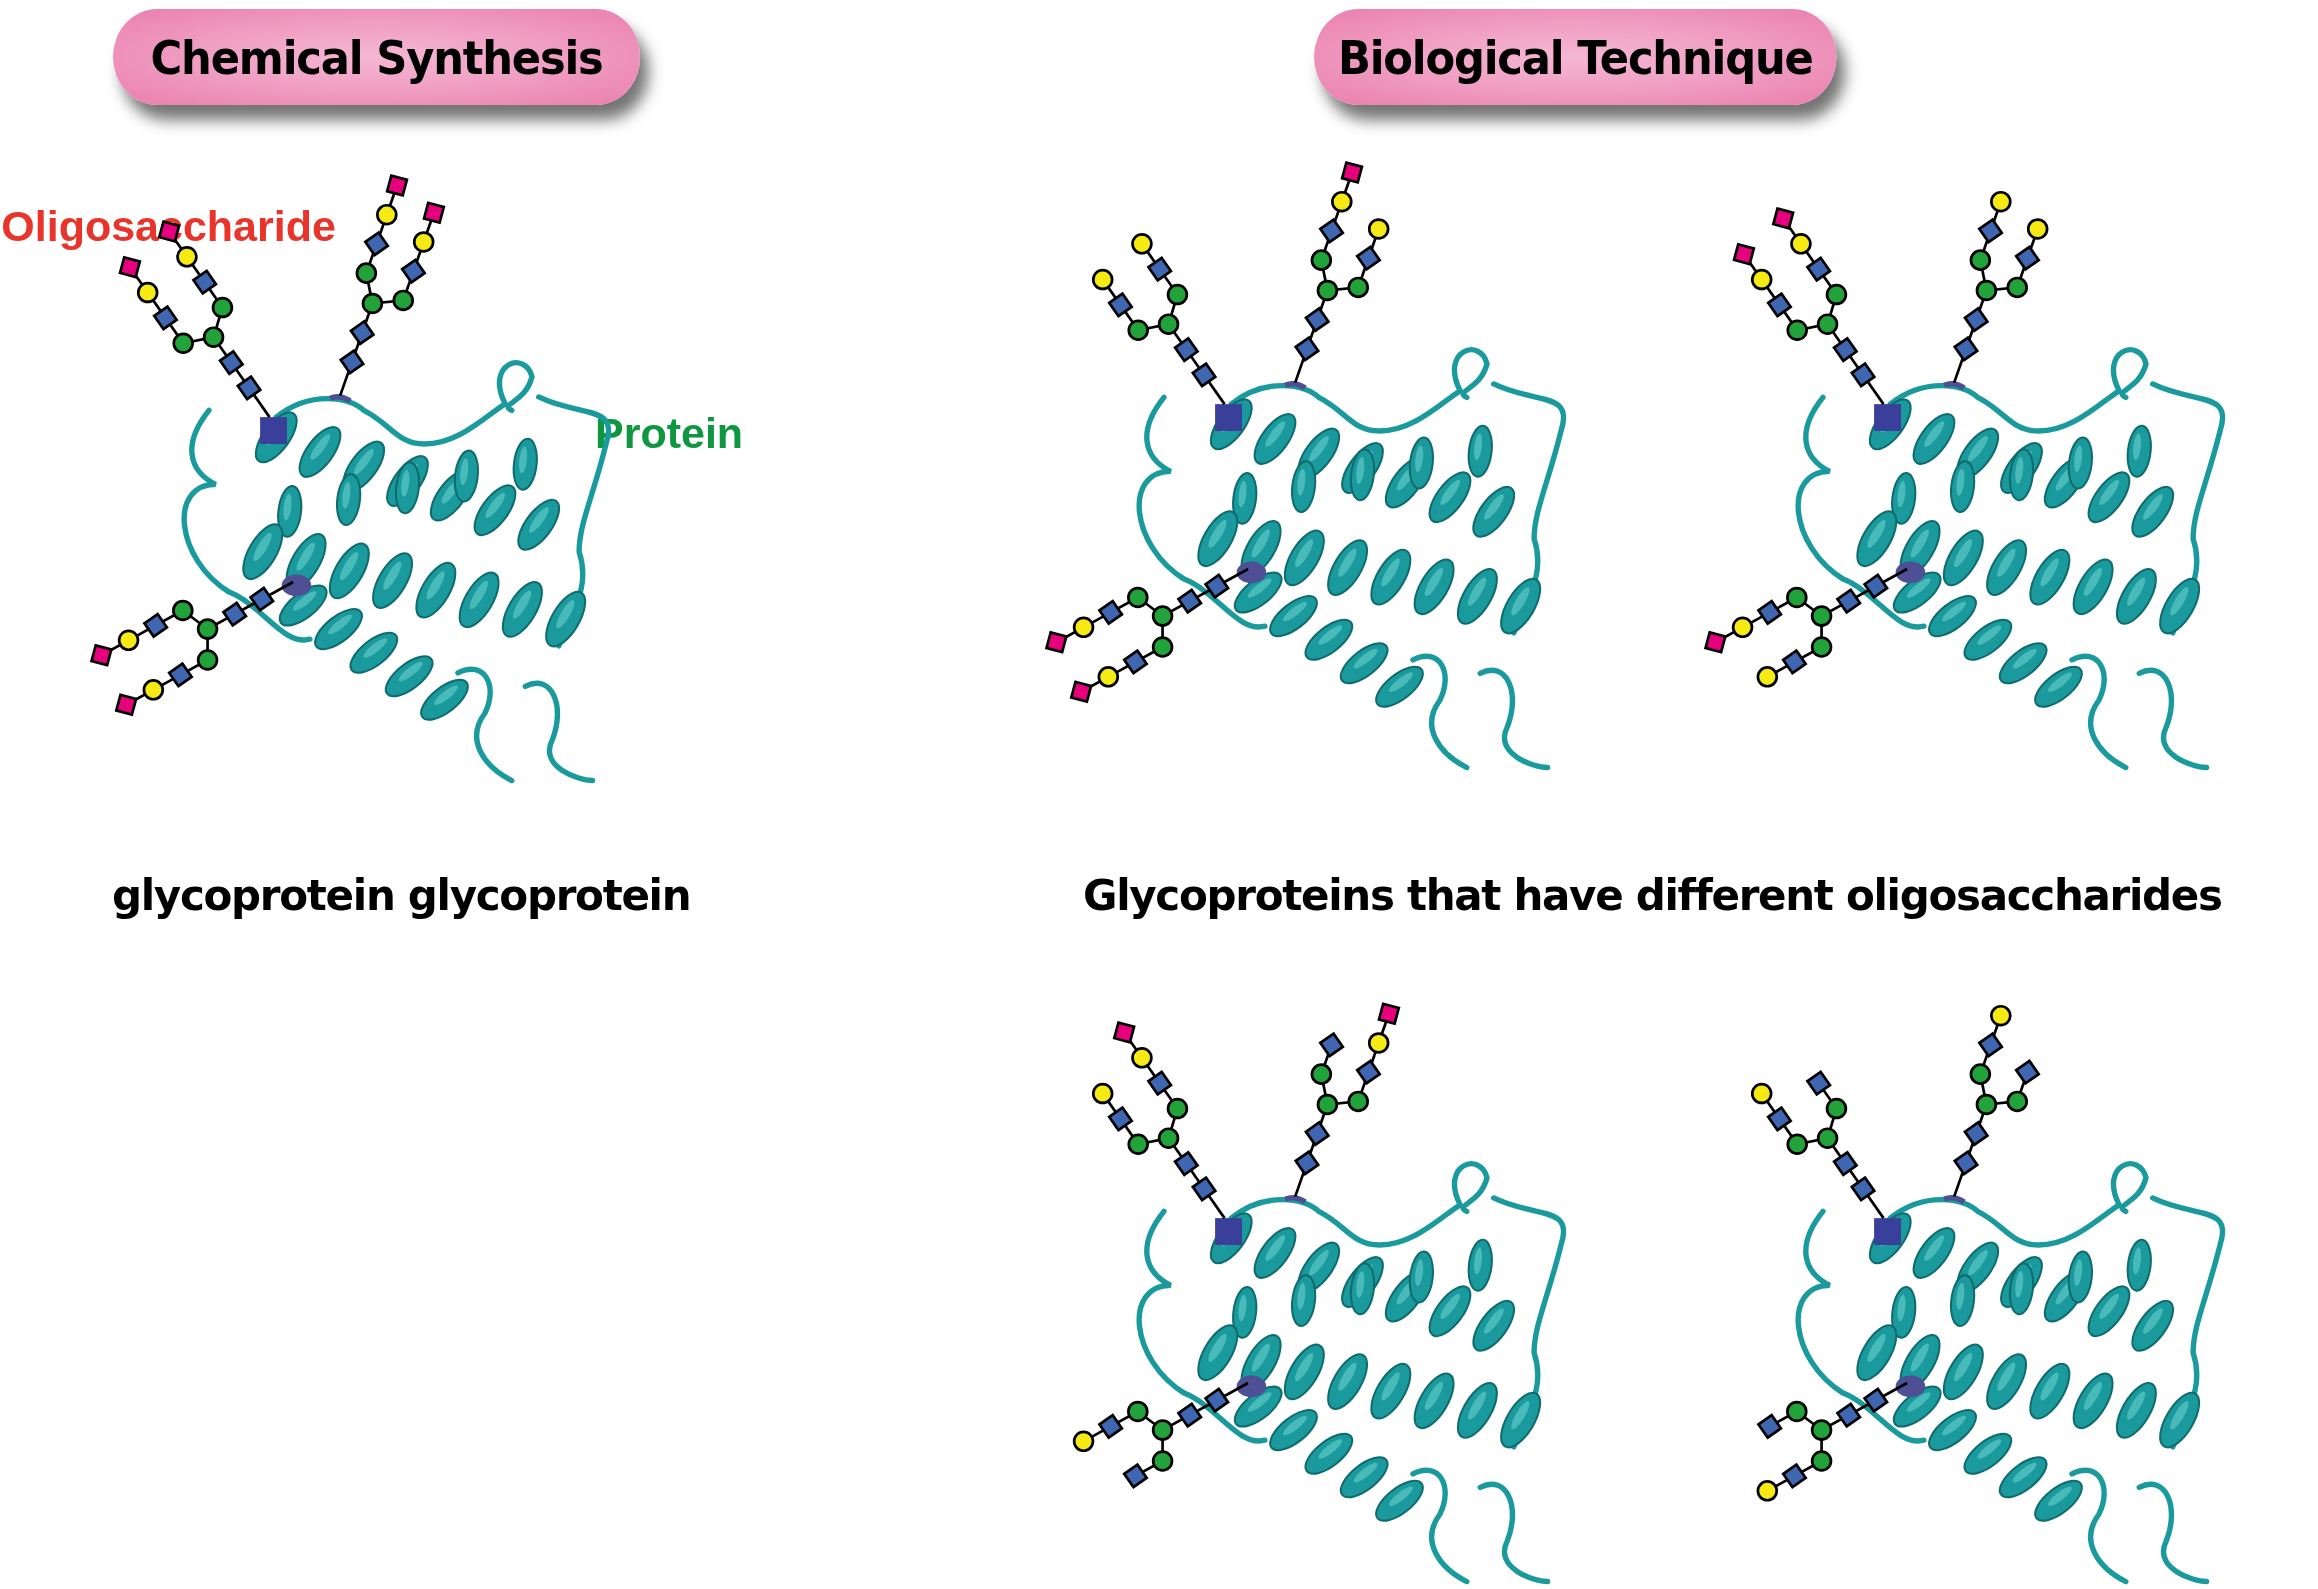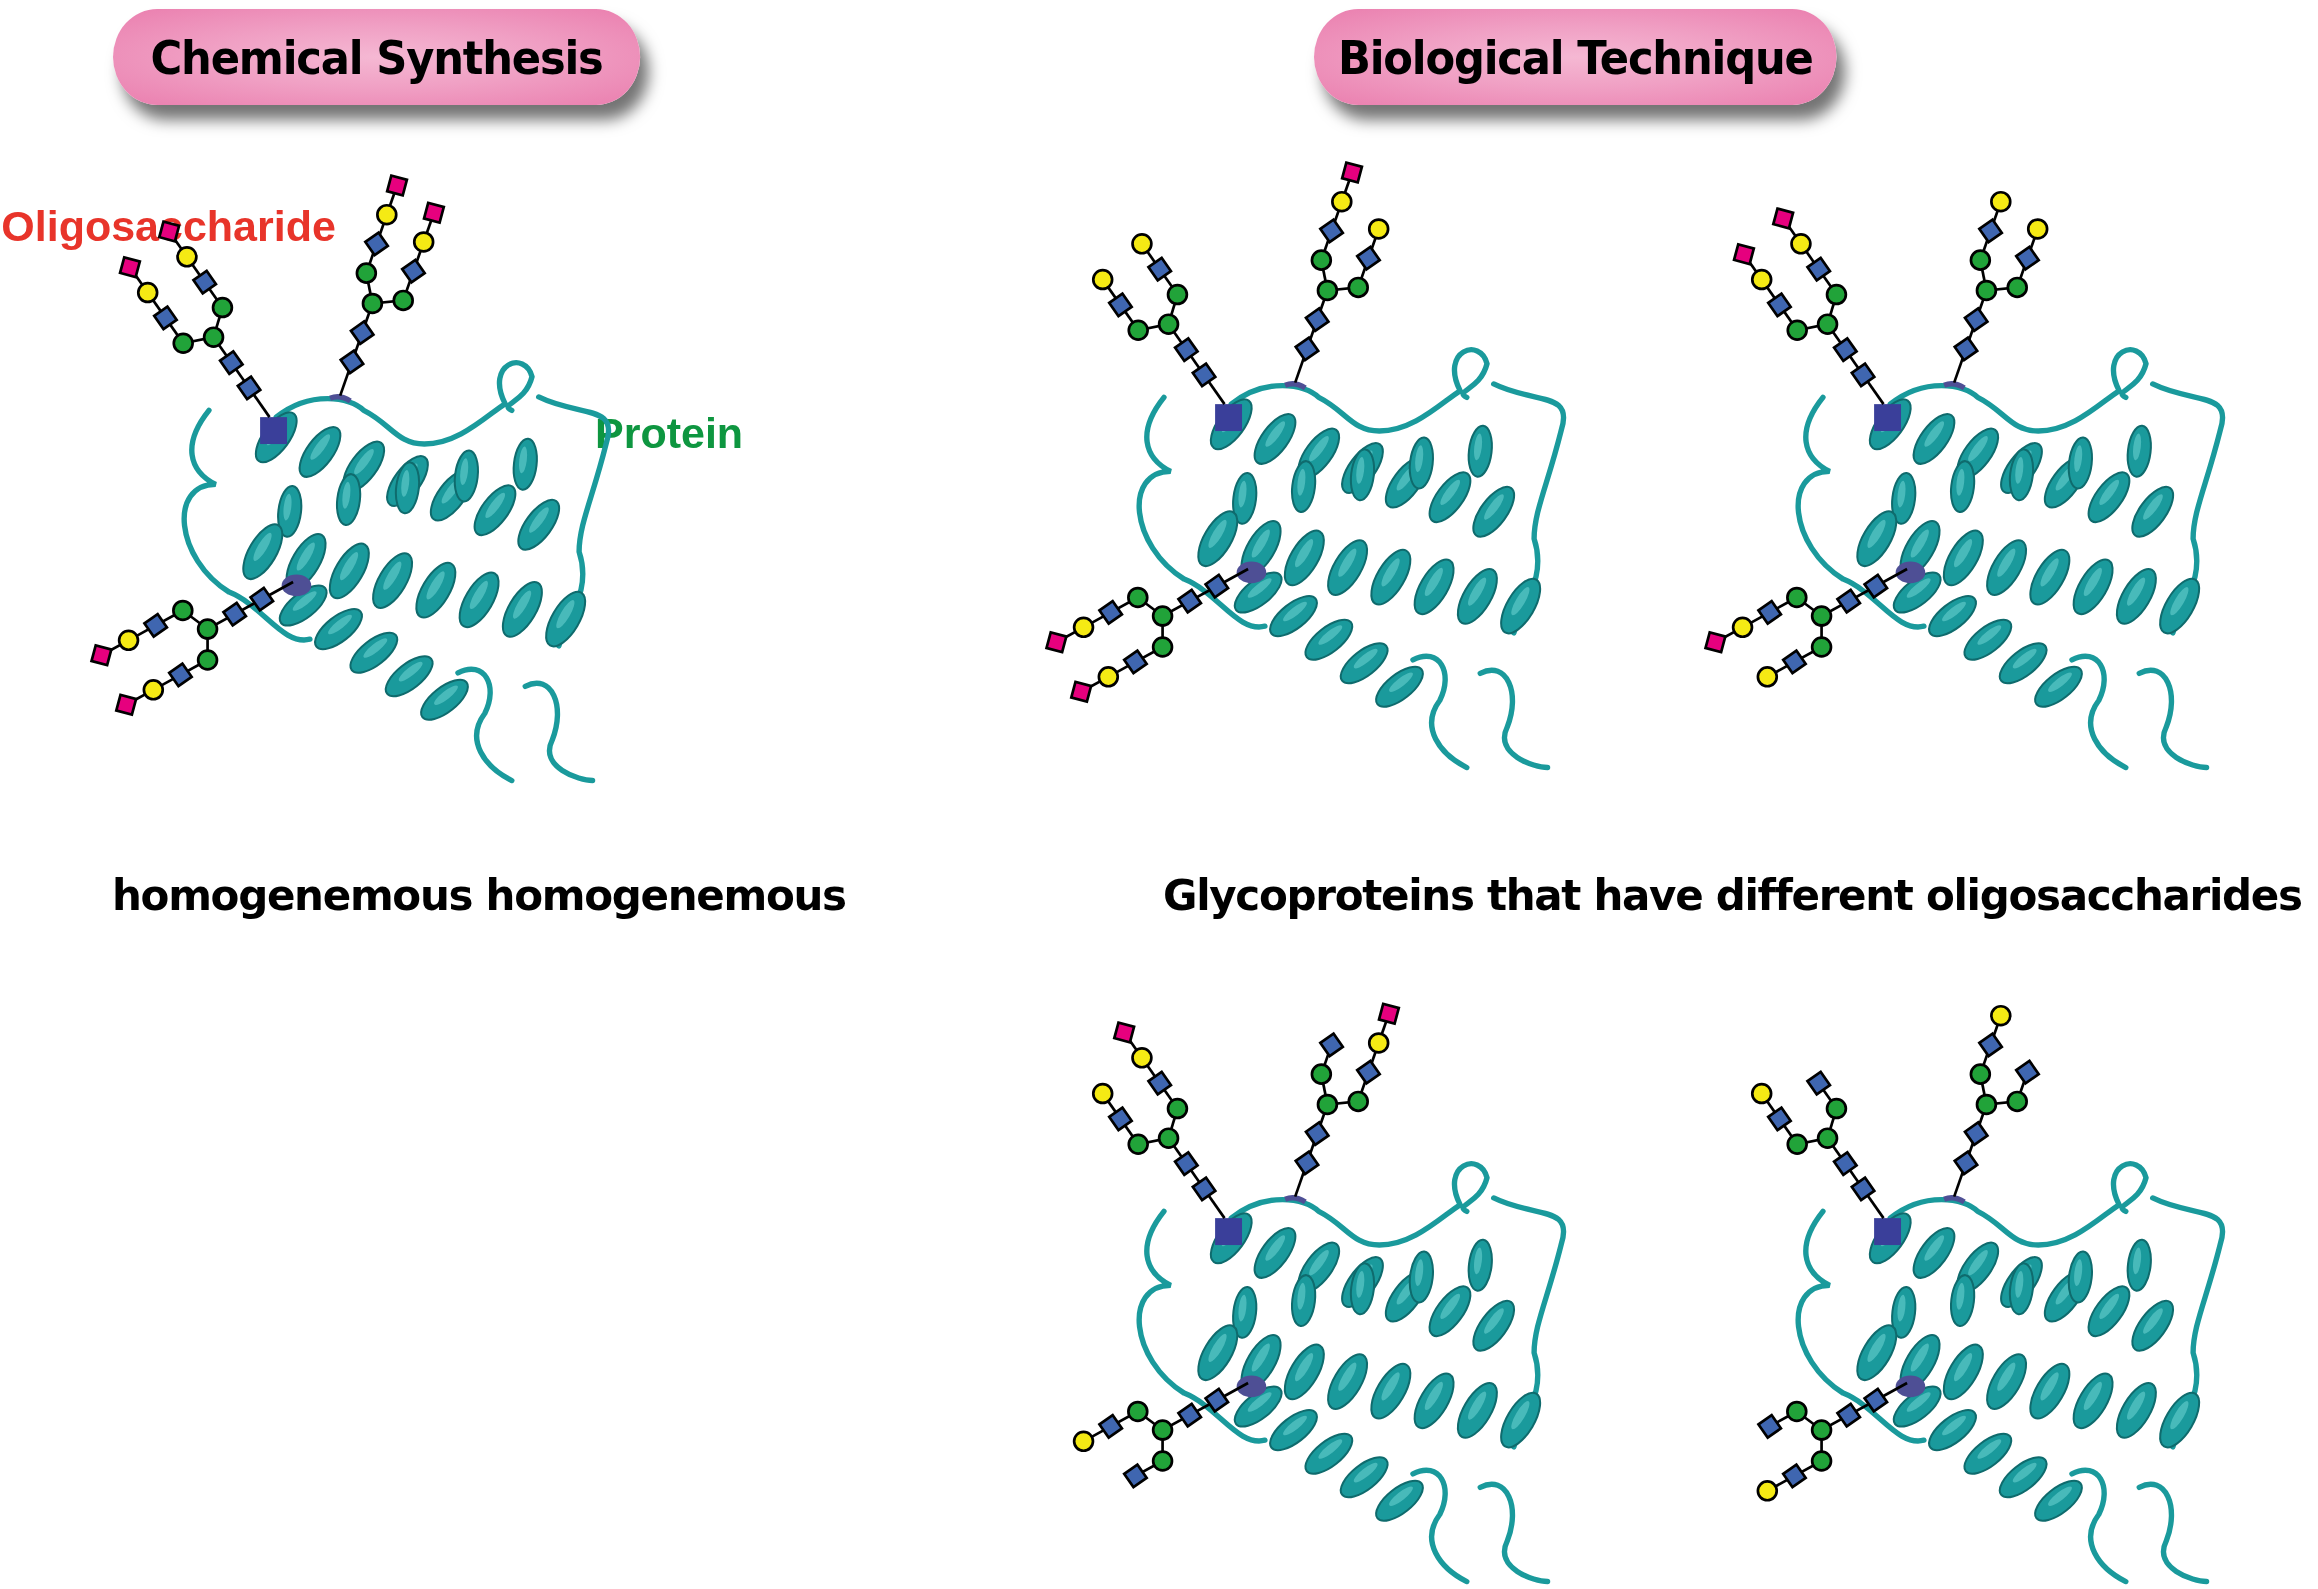--- a/index.html
+++ b/index.html
@@ -13,38 +13,38 @@
           letter-spacing:-1.3px; transform: scaleX(0.92); }
   #pill-chem { left:113px; top:9.4px; width:573px; transform-origin:left center; }
   #pill-bio  { left:1314px; top:9.4px; width:568px; transform-origin:left center; }
   .label-red { position:absolute; left:1.3px; top:202px; font-family:"Liberation Sans", sans-serif;
                font-weight:bold; font-size:43px; color:#e8342a; }
   .label-green { position:absolute; left:595px; top:409px; font-family:"Liberation Sans", sans-serif;
                font-weight:bold; font-size:43px; color:#0e9640; }
   .caption { position:absolute; font-family:"DejaVu Sans", sans-serif; font-weight:bold;
              font-size:42px; color:#000; letter-spacing:-1.3px; white-space:nowrap; }
   #caption-left { left:112px; top:871px; }
-  #caption-right { left:1163px; top:871px; }
+  #caption-right { left:1083px; top:871px; }
   .glyco { position:absolute; width:673px; height:606px; }
   svg { overflow:visible; }
 </style>
 </head>
 <body>
 
 <div class="pill" id="pill-chem">
   <span>Chemical Synthesis</span>
 </div>
 <div class="pill" id="pill-bio">
   <span>Biological Technique</span>
 </div>
 
 <div class="label-red">Oligosaccharide</div>
 <div class="label-green">Protein</div>
 
-<div class="caption" id="caption-left">homogenemous homogenemous</div>
+<div class="caption" id="caption-left">glycoprotein glycoprotein</div>
 <div class="caption" id="caption-right">Glycoproteins that have different oligosaccharides</div>
 
 <div class="glyco" style="left:108px; top:242px;"><svg width="673" height="606" viewBox="0 0 1000 900">
       <g>
         <path d="M150 250 C 110 300, 120 340, 160 360 C 90 360, 100 470, 180 520 C 230 540, 260 600, 300 590" fill="none" stroke="#1a9a9c" stroke-width="8" stroke-linecap="round"></path>
         <path d="M250 260 C 300 220, 360 230, 380 250 C 420 270, 430 300, 470 300 C 520 300, 560 260, 590 240 C 560 180, 620 160, 630 200 C 620 240, 580 240, 600 250" fill="none" stroke="#1a9a9c" stroke-width="8" stroke-linecap="round"></path>
         <path d="M640 230 C 700 260, 760 240, 740 300 C 720 380, 700 420, 700 460 C 720 520, 680 560, 670 600" fill="none" stroke="#1a9a9c" stroke-width="8" stroke-linecap="round"></path>
         <path d="M520 640 C 560 620, 580 660, 560 700 C 530 740, 560 780, 600 800" fill="none" stroke="#1a9a9c" stroke-width="8" stroke-linecap="round"></path>
         <path d="M620 660 C 660 640, 680 690, 660 740 C 640 780, 700 800, 720 800" fill="none" stroke="#1a9a9c" stroke-width="8" stroke-linecap="round"></path>
         <g>

